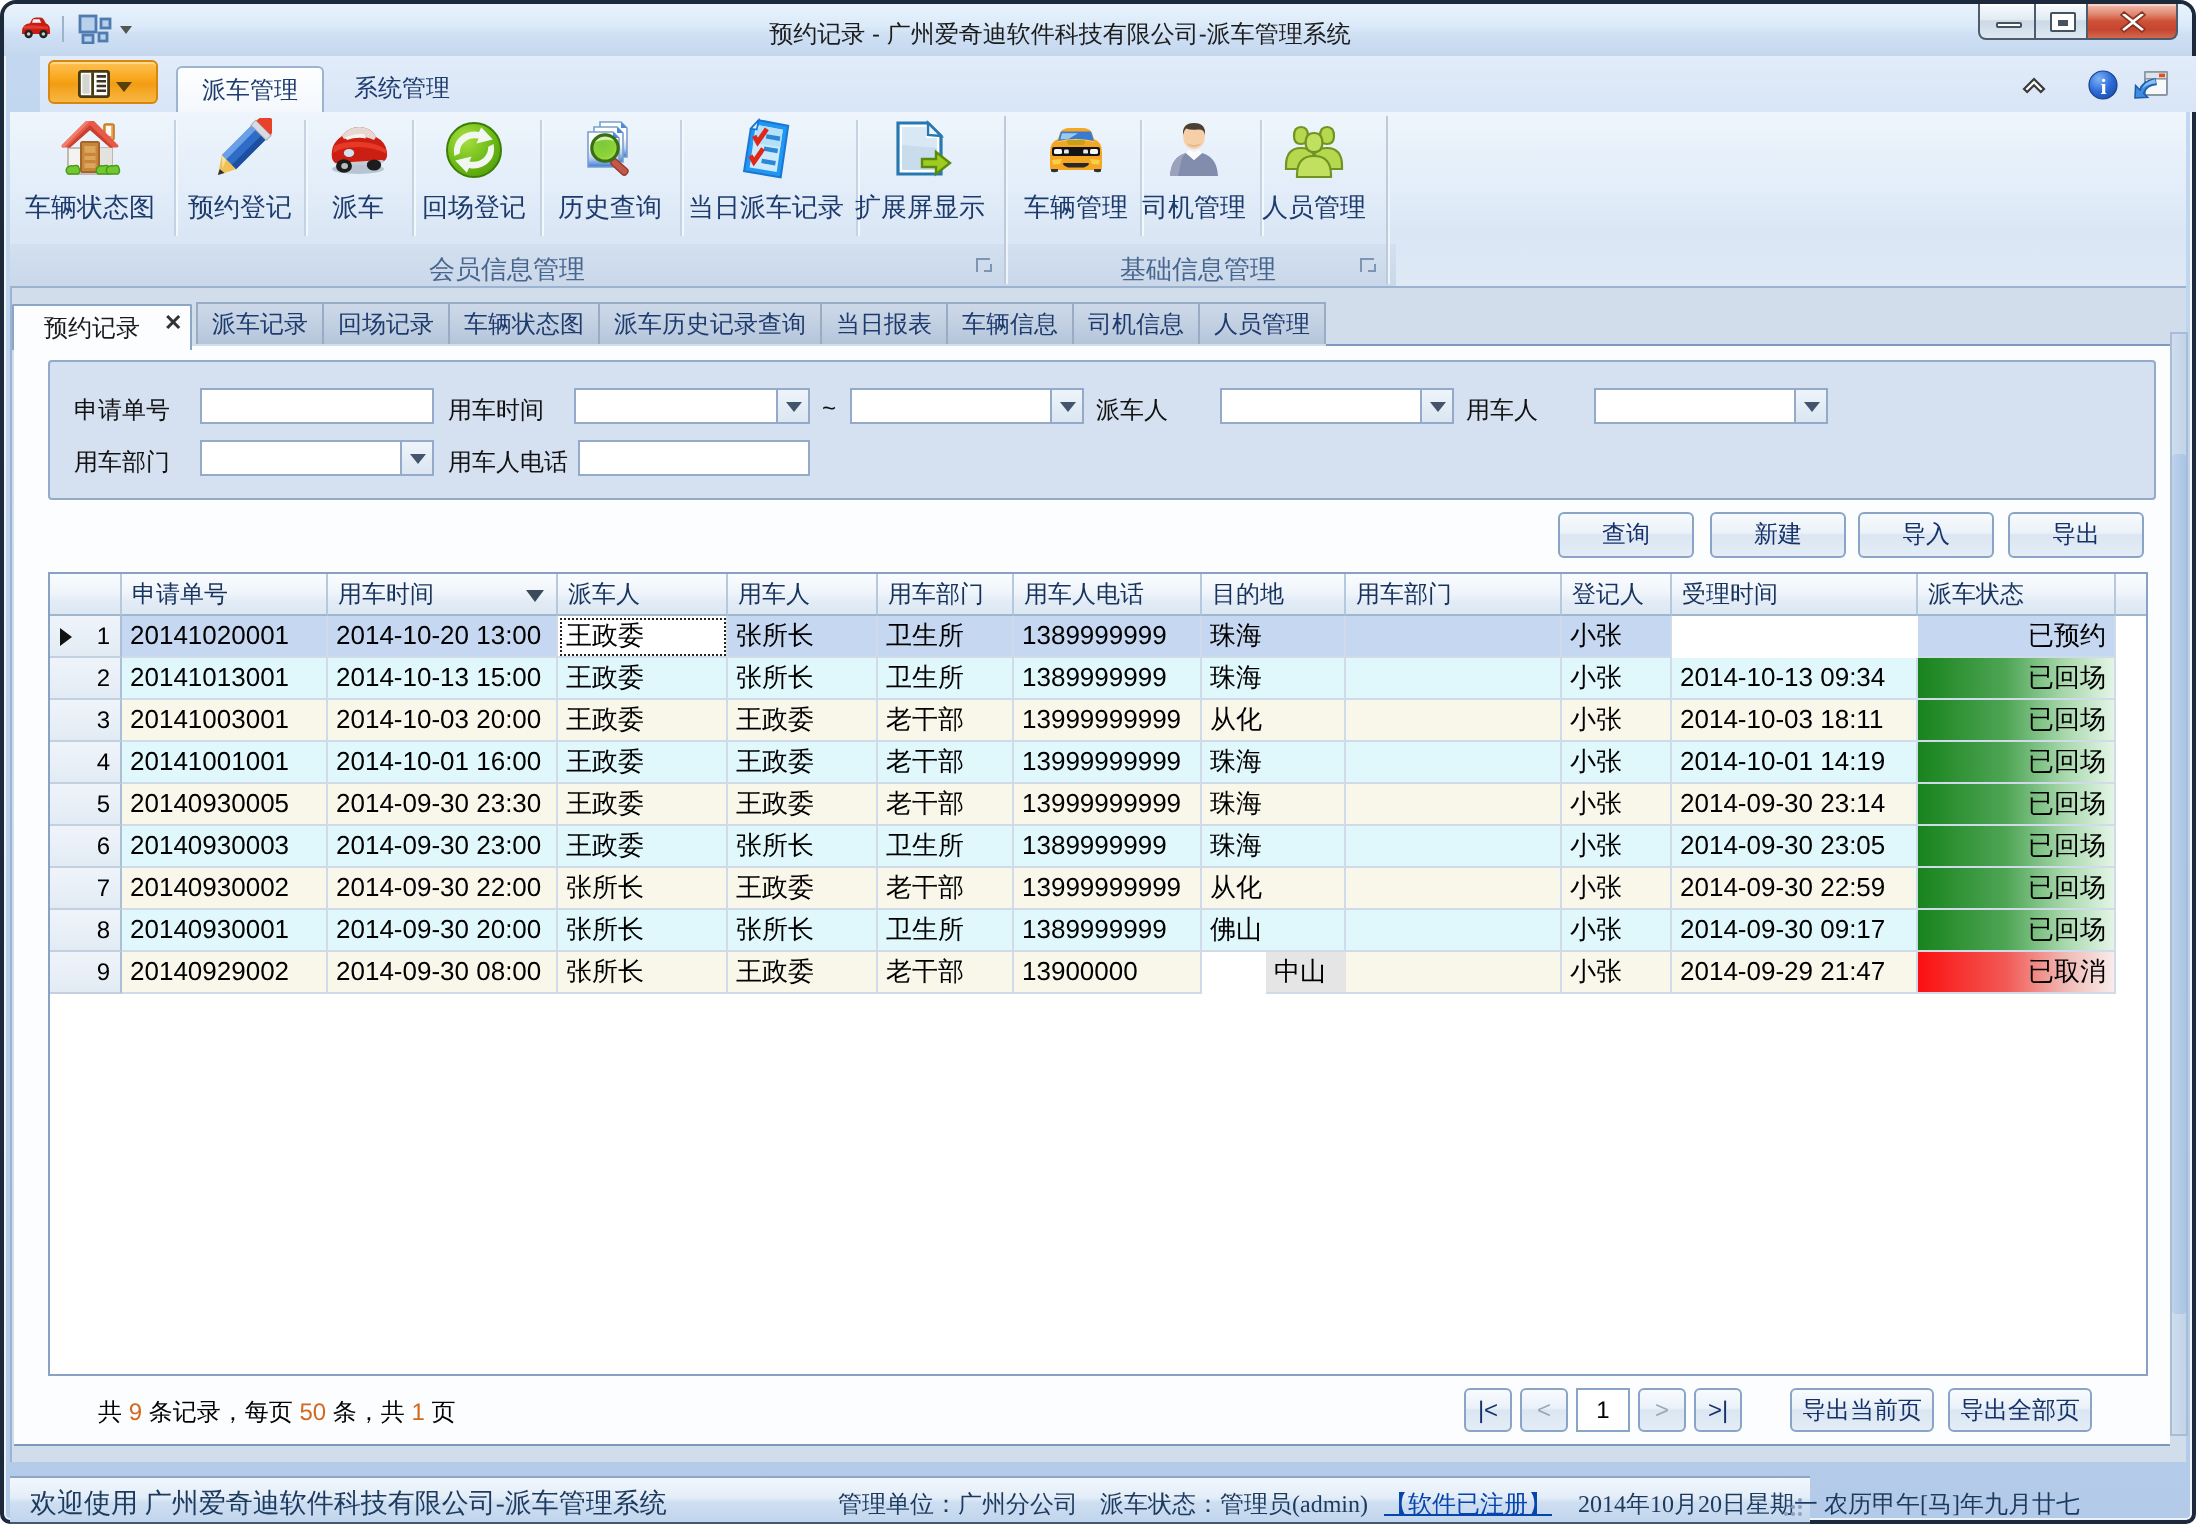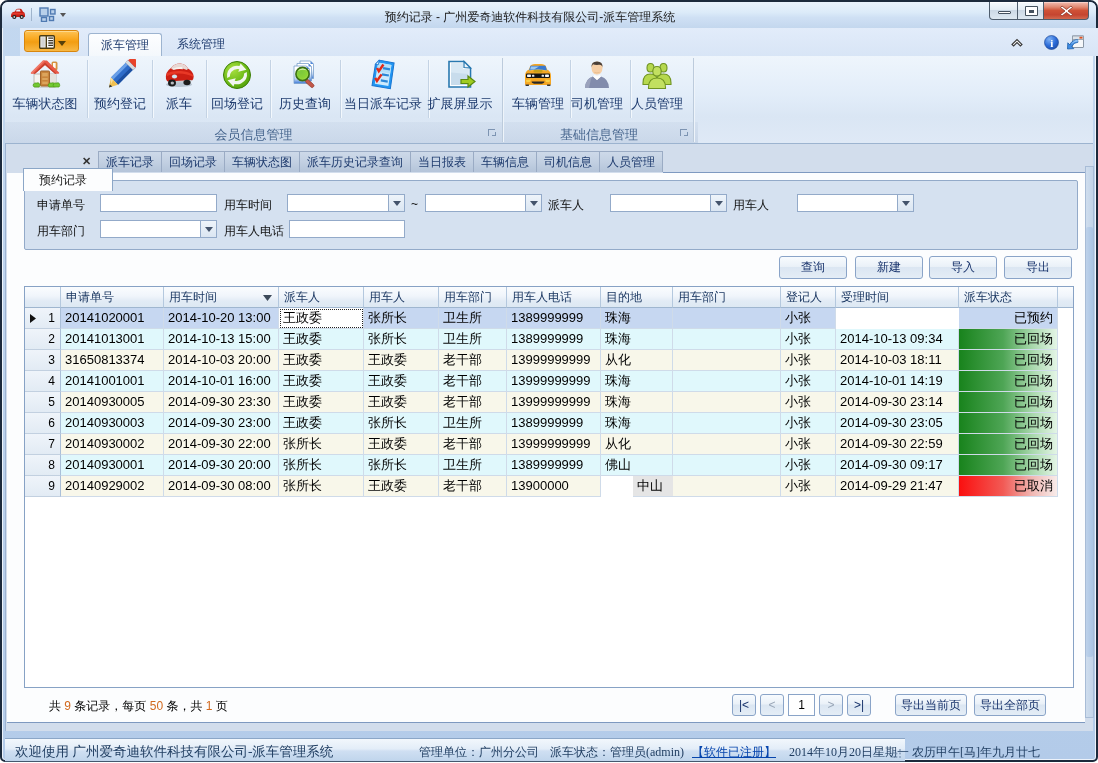--- a/index.html
+++ b/index.html
@@ -37,21 +37,21 @@
   background:linear-gradient(#eef5fc 0%,#e2edf9 45%,#dae6f4 70%,#dfe9f6 100%);
   border-bottom:1px solid #9cb3cf; }
 .rlabel { position:absolute; top:39px; text-align:center; color:#1e3b6e; font-size:13px; width:90px; }
 .rsep { position:absolute; top:4px; width:1px; height:58px; background:#c4d3e4; box-shadow:1px 0 0 #f3f8fd; }
 .gsep { position:absolute; top:2px; width:1px; height:84px; background:#bccbdc; box-shadow:1px 0 0 #eef4fa; }
 .grouplabel { position:absolute; top:70px; height:16px; color:#47668e; text-align:center; font-size:13px; }
 .ricon { position:absolute; top:3px; width:32px; height:32px; }
 #formarea { position:absolute; left:5px; top:144px; width:1088px; height:587px; background:#d2ddec; border-left:1px solid #9db3d1; }
 .dtab { position:absolute; top:7px; height:21px; line-height:20px; text-align:center; color:#1e3b6e;
   background:linear-gradient(#cdd9e9 0%,#c2d0e2 50%,#b4c4d9 100%); border:1px solid #9aabc4; border-bottom:none; font-size:12px; z-index:1; }
-#dtab0 { top:24px; height:23px; line-height:22px; background:#fcfdfe; color:#1a1a1a; border:1px solid #8ba6c7; border-bottom:none; border-radius:1px 1px 0 0; z-index:3;margin-left:17px; }
+#dtab0 { top:8px; height:23px; line-height:22px; background:#fcfdfe; color:#1a1a1a; border:1px solid #8ba6c7; border-bottom:none; border-radius:1px 1px 0 0; z-index:3; }
 #dtabx { position:absolute; z-index:4; left:76px; top:11px; font-size:11px; font-weight:bold; color:#333; }
 #page { position:absolute; left:1px; top:29px; width:1078px; height:550px; background:#fcfdfe; border-bottom:1px solid #7e99c0; }
 #tabline { position:absolute; left:657px; top:28px; width:422px; height:1px; background:#7e99c0; }
 #vscroll { position:absolute; left:1079px; top:22px; width:9px; height:552px; background:linear-gradient(90deg,#cfdded,#c2d4e9); border:1px solid #a8bcd6; }
 #vthumb { position:absolute; left:0px; top:60px; width:7px; height:430px; background:linear-gradient(90deg,#bed2ea,#a9c4e4); border-radius:2px; }
 #filter { position:absolute; left:17px; top:7px; width:1054px; height:70px;
   background:#d5e1f0; border:1px solid #93aac9; border-radius:2px; }
 .flabel { position:absolute; color:#111; font-size:12px; }
 .finput { position:absolute; height:18px; background:#fff; border:1px solid #93aac9; }
 .combo:after { content:""; position:absolute; right:0px; top:0px; width:15px; height:16px;
@@ -378,21 +378,21 @@
 <div class="cell" style="left:254px;top:42px;width:85px;background:#e0f8fc;">王政委</div>
 <div class="cell" style="left:339px;top:42px;width:75px;background:#e0f8fc;">张所长</div>
 <div class="cell" style="left:414px;top:42px;width:68px;background:#e0f8fc;">卫生所</div>
 <div class="cell" style="left:482px;top:42px;width:94px;background:#e0f8fc;">1389999999</div>
 <div class="cell" style="left:576px;top:42px;width:72px;background:#e0f8fc;">珠海</div>
 <div class="cell" style="left:648px;top:42px;width:108px;background:#e0f8fc;"></div>
 <div class="cell" style="left:756px;top:42px;width:55px;background:#e0f8fc;">小张</div>
 <div class="cell" style="left:811px;top:42px;width:123px;background:#e0f8fc;">2014-10-13 09:34</div>
 <div class="cell" style="left:934px;top:42px;width:99px;background:#e0f8fc;background:linear-gradient(90deg,#18831c 0%,#4ea555 45%,#a8d8ac 75%,#e4f5e6 100%);text-align:right;padding-right:4px;padding-left:0;">已回场</div>
 <div class="rind" style="left:0;top:63px;width:36px;">3</div>
-<div class="cell" style="left:36px;top:63px;width:103px;background:#f8f7ea;">31650813374</div>
+<div class="cell" style="left:36px;top:63px;width:103px;background:#f8f7ea;">20141003001</div>
 <div class="cell" style="left:139px;top:63px;width:115px;background:#f8f7ea;">2014-10-03 20:00</div>
 <div class="cell" style="left:254px;top:63px;width:85px;background:#f8f7ea;">王政委</div>
 <div class="cell" style="left:339px;top:63px;width:75px;background:#f8f7ea;">王政委</div>
 <div class="cell" style="left:414px;top:63px;width:68px;background:#f8f7ea;">老干部</div>
 <div class="cell" style="left:482px;top:63px;width:94px;background:#f8f7ea;">13999999999</div>
 <div class="cell" style="left:576px;top:63px;width:72px;background:#f8f7ea;">从化</div>
 <div class="cell" style="left:648px;top:63px;width:108px;background:#f8f7ea;"></div>
 <div class="cell" style="left:756px;top:63px;width:55px;background:#f8f7ea;">小张</div>
 <div class="cell" style="left:811px;top:63px;width:123px;background:#f8f7ea;">2014-10-03 18:11</div>
 <div class="cell" style="left:934px;top:63px;width:99px;background:#f8f7ea;background:linear-gradient(90deg,#18831c 0%,#4ea555 45%,#a8d8ac 75%,#e4f5e6 100%);text-align:right;padding-right:4px;padding-left:0;">已回场</div>

